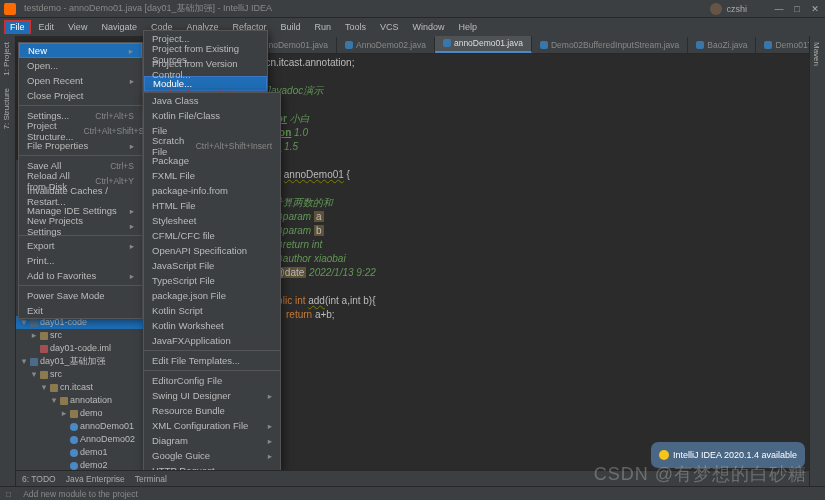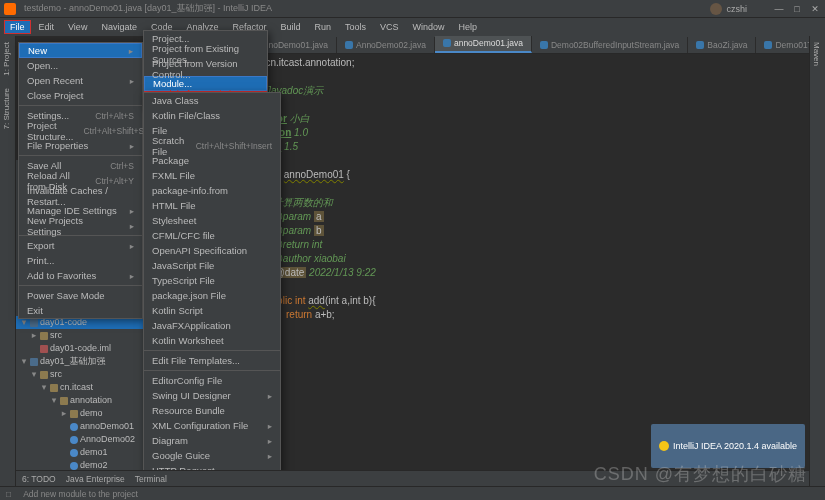--- a/index.html
+++ b/index.html
@@ -56,21 +56,21 @@
 
 .menu1 { left: 18px; top: 22px; width: 125px; margin-top: 20px; }
 .menu2 { left: 143px; top: 30px; width: 125px; }
 .menu3 { left: 143px; top: 92px; width: 138px; }
 
 .statusbar { position: absolute; left: 0; right: 0; bottom: 0; height: 14px; background: #3c3f41; border-top: 1px solid #282828; display: flex; align-items: center; font-size: 8.5px; color: #888; }
 .statusbar .seg { padding: 0 6px; }
 
 .bottombar { position: absolute; left: 16px; right: 16px; bottom: 14px; height: 16px; background: #3c3f41; display: flex; align-items: center; font-size: 8.5px; color: #aaa; gap: 10px; padding-left: 6px; border-top: 1px solid #282828; }
 
-.notif { position: absolute; right: 20px; bottom: 32px; background: #4a6785; color: #fff; font-size: 9px; padding: 17px 8px; border-radius: 2px; display: flex; align-items: center; gap: 4px; }
+.notif { position: absolute; right: 20px; bottom: 32px; background: #4a6785; color: #fff; font-size: 9px; padding: 8px 8px; border-radius: 7px; display: flex; align-items: center; gap: 4px; }
 .notif .bulb { width: 10px; height: 10px; background: #f5c518; border-radius: 50%; }
 
 .watermark { position: absolute; right: 18px; bottom: 14px; font-size: 18px; color: rgba(200,200,200,0.35); font-weight: 400; letter-spacing: 1px; pointer-events: none; }
 </style>
 </head>
 <body>
 
 <div class="titlebar">
   <div class="logo"></div>
   <div class="title">testdemo - annoDemo01.java [day01_基础加强] - IntelliJ IDEA</div>
@@ -422,24 +422,24 @@
     <div class="dd-item">
       <span>TypeScript File</span>
     </div>
     <div class="dd-item">
       <span>package.json File</span>
     </div>
     <div class="dd-item">
       <span>Kotlin Script</span>
     </div>
     <div class="dd-item">
+      <span>Kotlin Worksheet</span>
+    </div>
+    <div class="dd-item">
       <span>JavaFXApplication</span>
-    </div>
-    <div class="dd-item">
-      <span>Kotlin Worksheet</span>
     </div>
     <div class="sep"></div>
     <div class="dd-item">
       <span>Edit File Templates...</span>
     </div>
     <div class="sep"></div>
     <div class="dd-item">
       <span>EditorConfig File</span>
     </div>
     <div class="dd-item">

